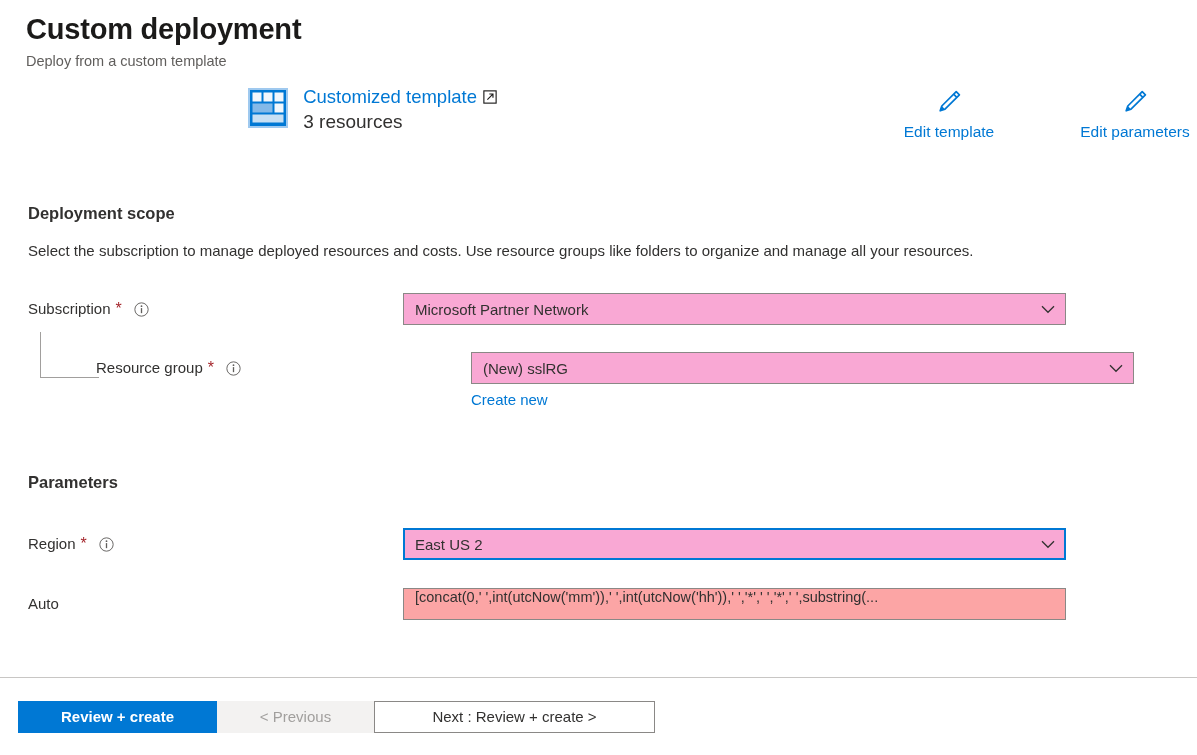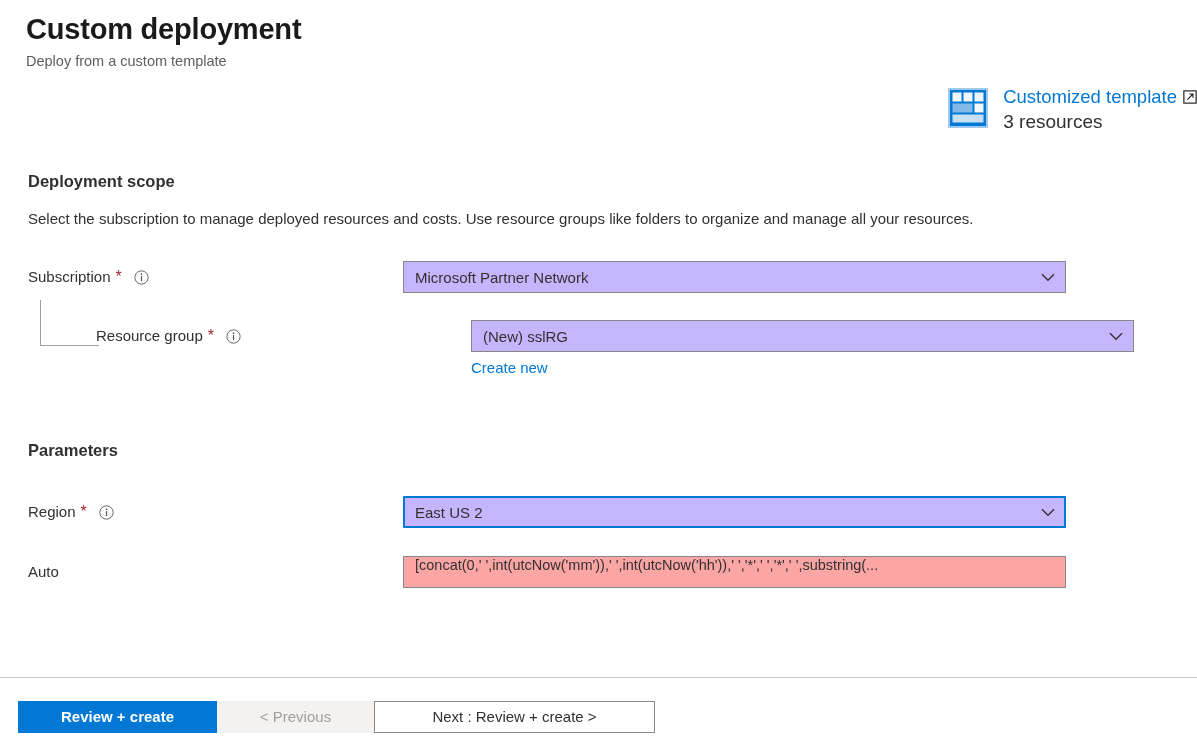--- a/index.html
+++ b/index.html
@@ -96,21 +96,21 @@
     margin-top: 6px;
     white-space: nowrap;
   }
 
   
   .content { padding-left: 28px; }
   .section-heading {
     font-size: 16.5px;
     font-weight: 600;
     color: #323130;
-    margin-top: 31px;
+    margin-top: 63px;
   }
   .section-desc {
     font-size: 15px;
     color: #323130;
     line-height: 24px;
     max-width: 985px;
     margin-top: 16px;
   }
 
   
@@ -142,21 +142,21 @@
     height: 15px;
     margin-left: 12px;
     cursor: pointer;
     flex: none;
   }
   .field-col { width: 663px; }
 
   .select-box {
     height: 32px;
     border: 1px solid #8a8886;
-    background: #c4b5fd;
+    background: #f9a8d4;
     display: flex;
     align-items: center;
     padding: 0 10px 0 11px;
     font-size: 15px;
     color: #323130;
     cursor: pointer;
     box-sizing: border-box;
   }
   .select-box.focused {
     border: 2px solid #0078d4;
@@ -279,20 +279,38 @@
         <span class="tpl-link">Customized template</span>
         <svg class="ext-icon" viewBox="0 0 16 16">
           <rect x="1" y="1" width="14" height="14" fill="none" stroke="#1b1a19" stroke-width="1.3"></rect>
           <path d="M5 11 L11 5 M7.2 4.6 L11.4 4.6 L11.4 8.8" fill="none" stroke="#1b1a19" stroke-width="1.3"></path>
         </svg>
       </div>
       <div class="tpl-sub">3 resources</div>
     </div>
   </div>
 
+  <div class="edit-actions">
+    <div class="edit-action">
+      <svg class="pencil" viewBox="0 0 30 30">
+        <path d="M22.2 4.6 L25.4 7.8 L11.0 22.2 L6.2 23.8 L7.8 19.0 Z" fill="none" stroke="#0078d4" stroke-width="1.7" stroke-linejoin="round"></path>
+        <path d="M19.6 7.2 L22.8 10.4" fill="none" stroke="#0078d4" stroke-width="1.7"></path>
+        <path d="M7.8 19.0 L11.0 22.2 L6.2 23.8 Z" fill="#0078d4"></path>
+      </svg>
+      <span class="edit-label">Edit template</span>
+    </div>
+    <div class="edit-action">
+      <svg class="pencil" viewBox="0 0 30 30">
+        <path d="M22.2 4.6 L25.4 7.8 L11.0 22.2 L6.2 23.8 L7.8 19.0 Z" fill="none" stroke="#0078d4" stroke-width="1.7" stroke-linejoin="round"></path>
+        <path d="M19.6 7.2 L22.8 10.4" fill="none" stroke="#0078d4" stroke-width="1.7"></path>
+        <path d="M7.8 19.0 L11.0 22.2 L6.2 23.8 Z" fill="#0078d4"></path>
+      </svg>
+      <span class="edit-label">Edit parameters</span>
+    </div>
+  </div>
 </div>
 
 <div class="content">
 
   <div class="section-heading">Deployment scope</div>
   <div class="section-desc">Select the subscription to manage deployed resources and costs. Use resource groups like folders to organize and manage all your resources.</div>
 
   <div class="form-row" style="margin-top:30px;">
     <div class="form-label">
       <span>Subscription</span>

